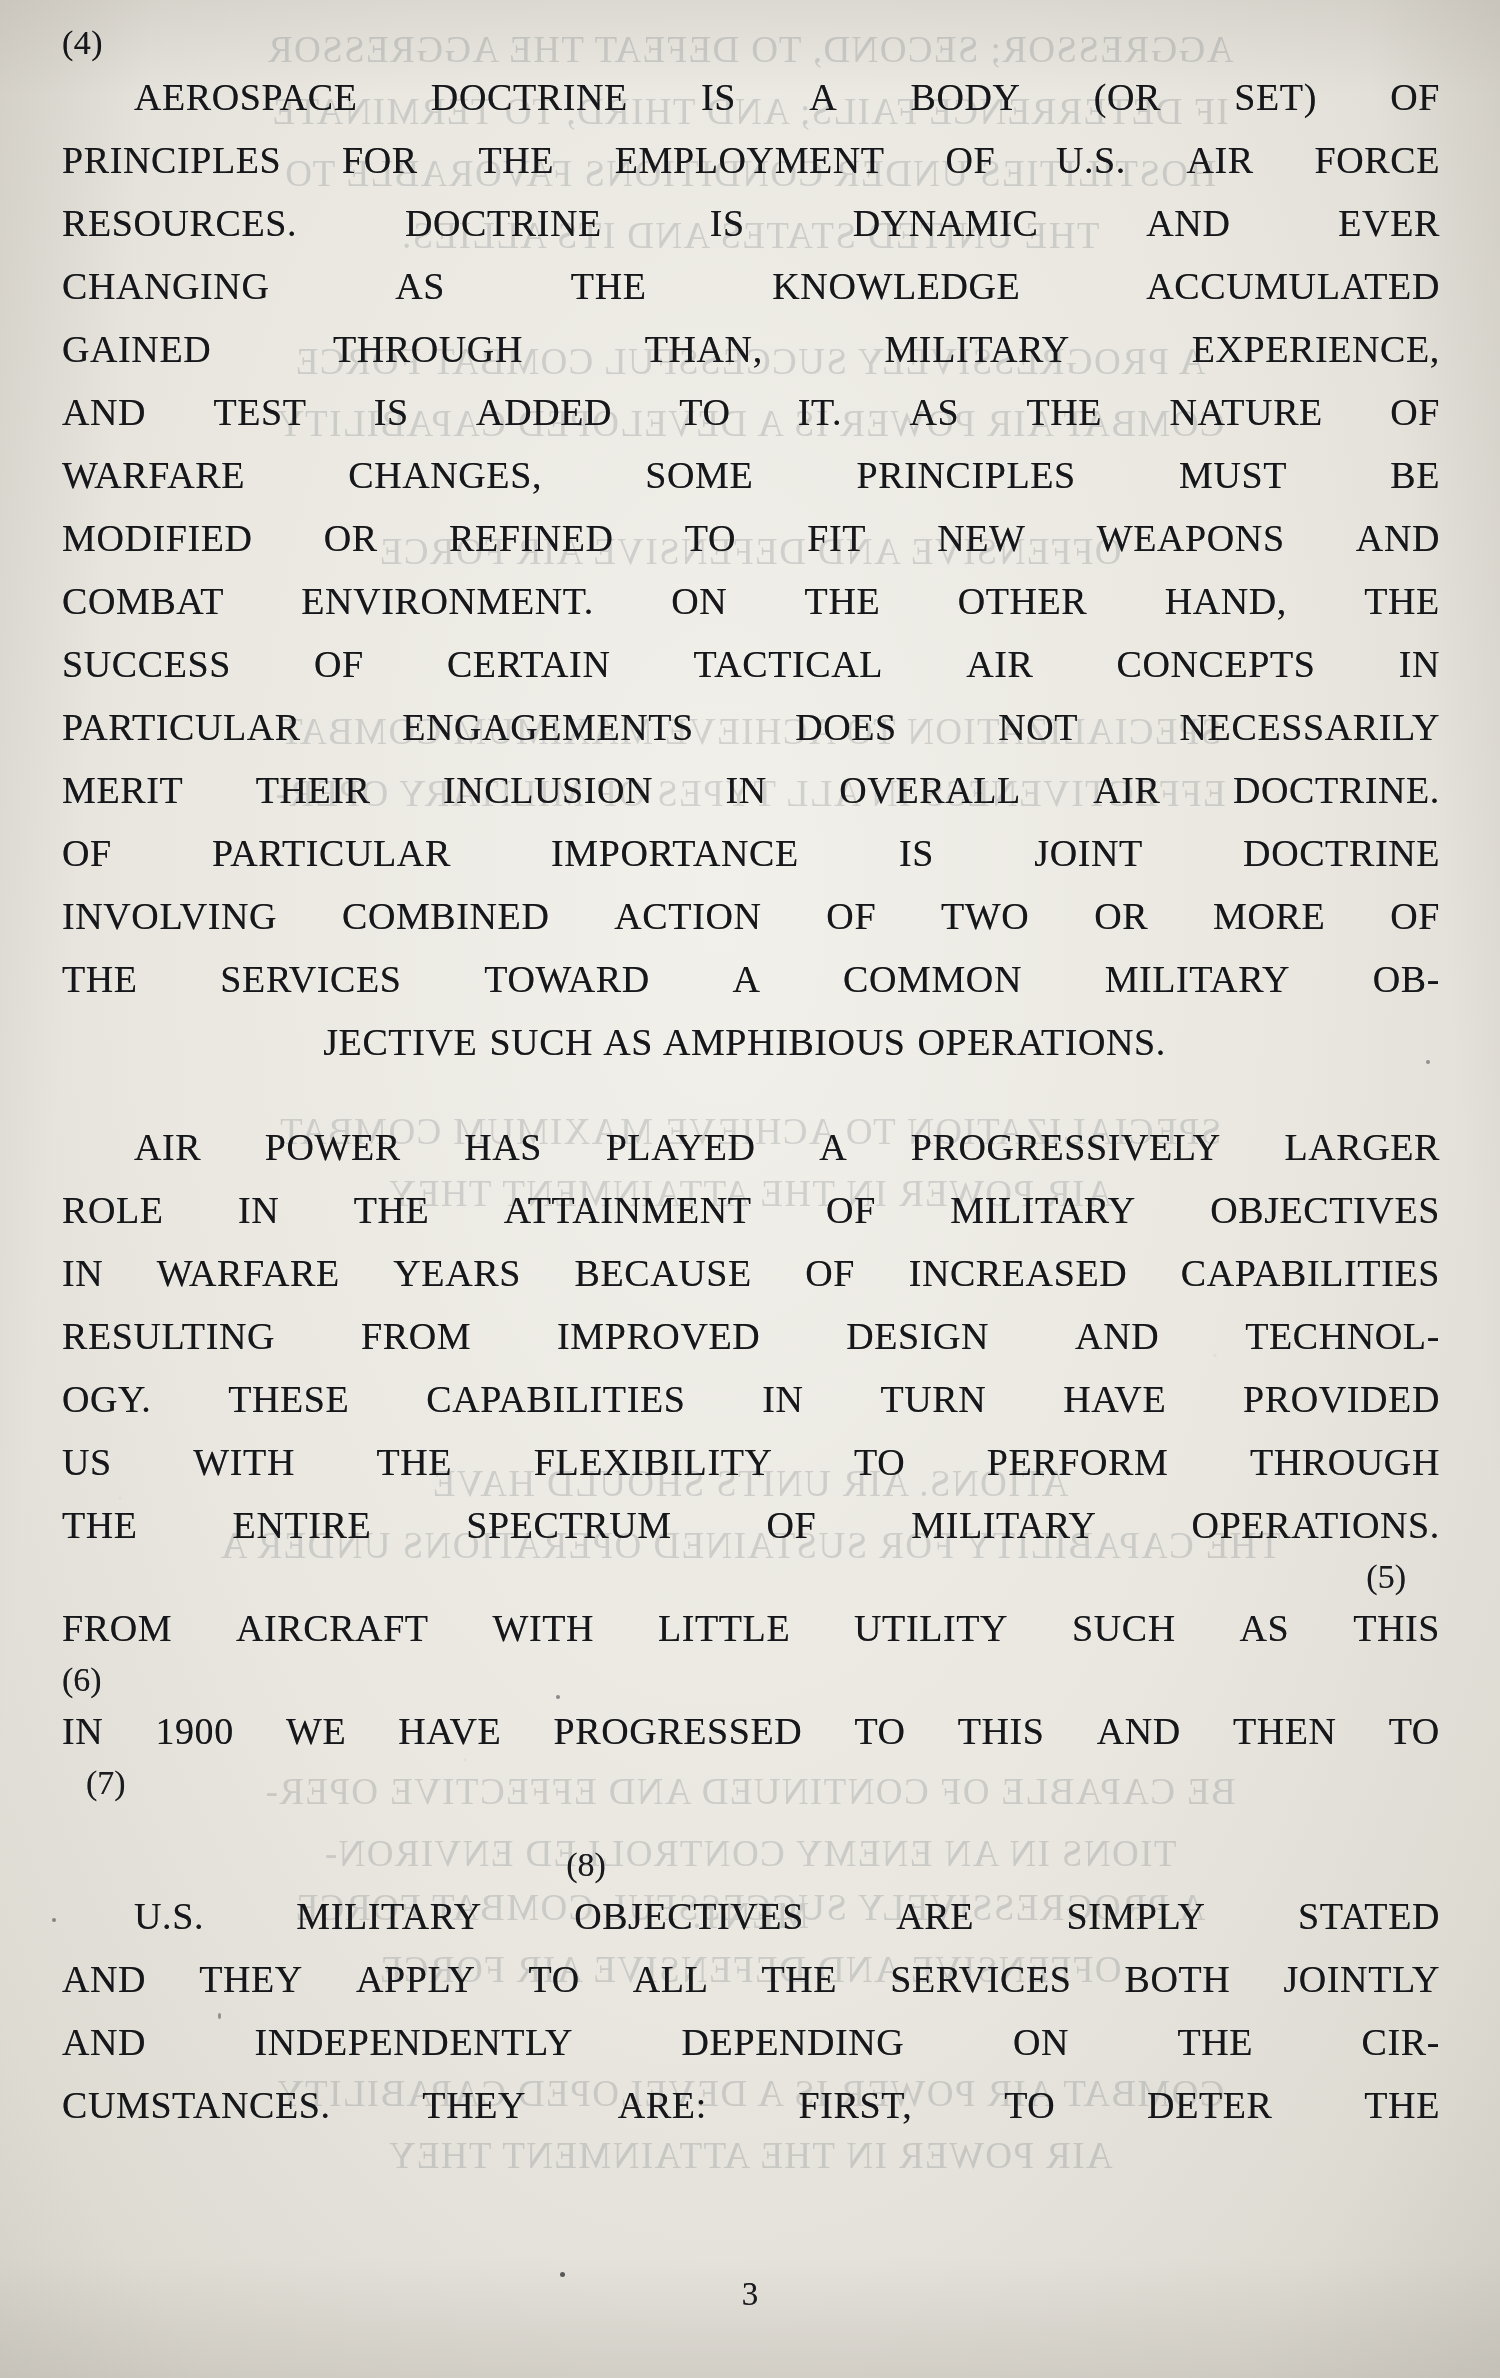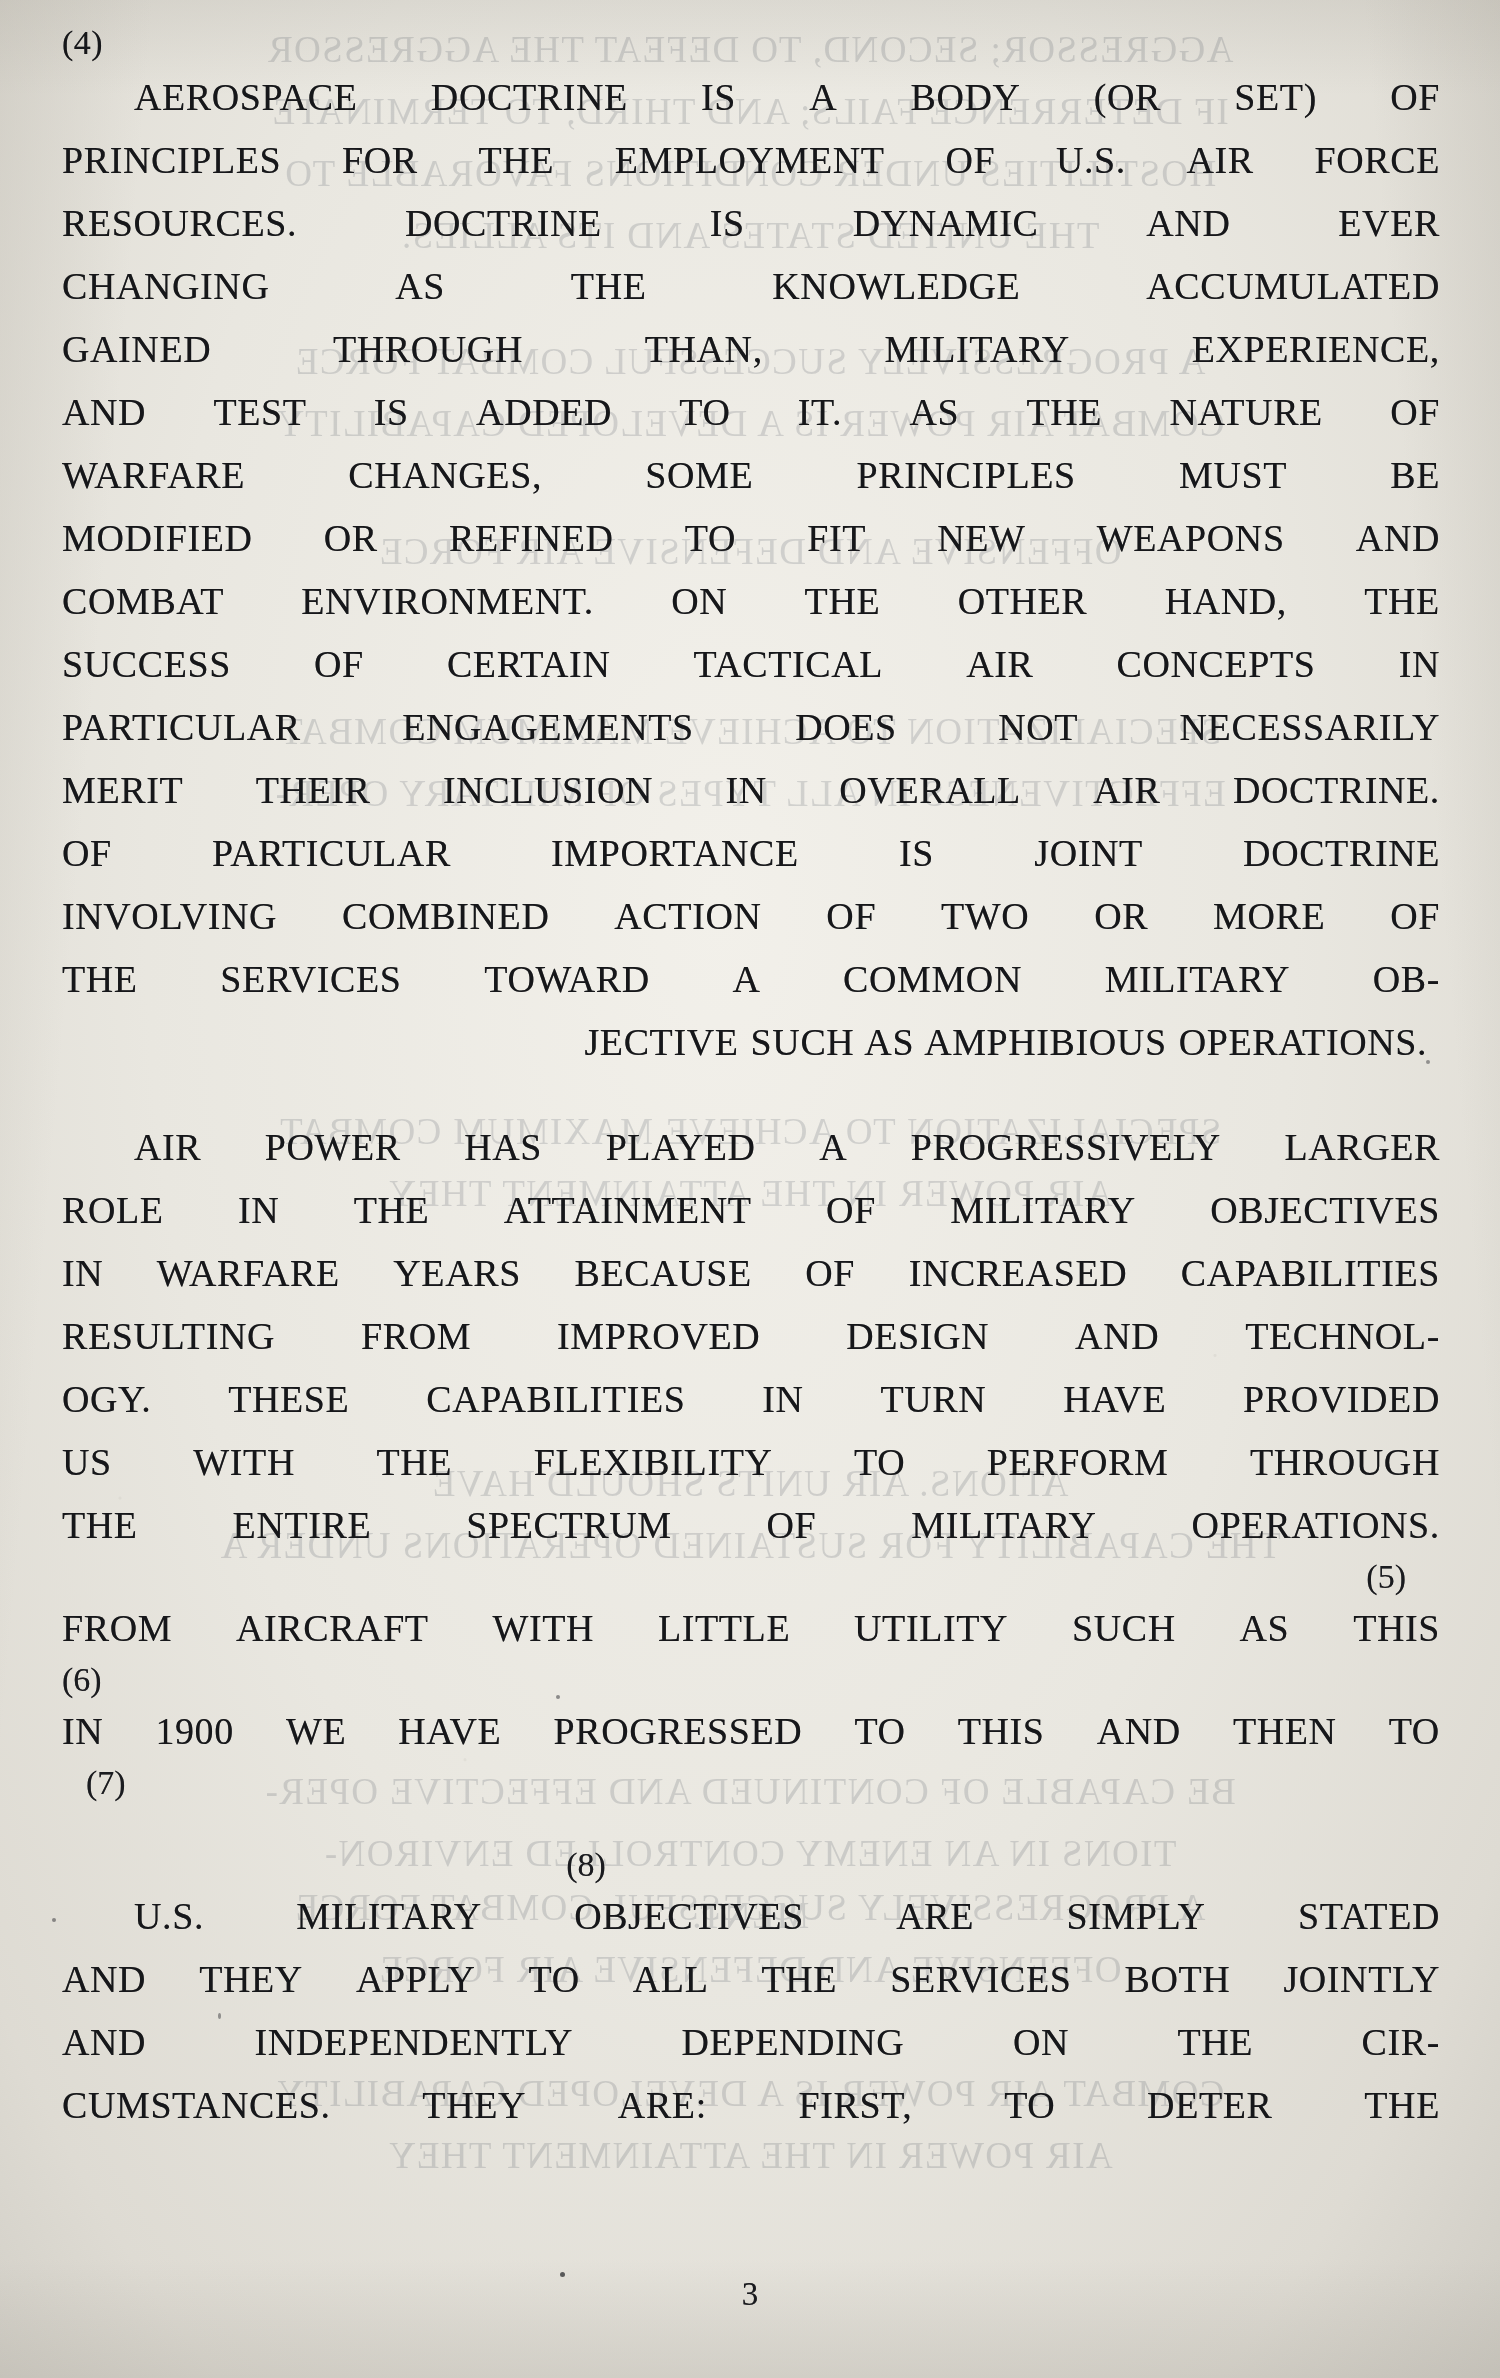--- a/index.html
+++ b/index.html
@@ -74,21 +74,21 @@
     text-align:justify;
     text-align-last:left;
     word-spacing:2px;
   }
   
   .j{
     display:flex;
     justify-content:space-between;
     white-space:nowrap;
   }
-  .j.last{justify-content:flex-end;}
+  .j.last{justify-content:center;}
   .j.last > span{margin-right:.34em;}
   .indent{padding-left:72px;}
 
   .gap{height:42px;}
 
   .cue{
     font-size:34px;
     letter-spacing:0;
     line-height:40px;
     height:40px;

